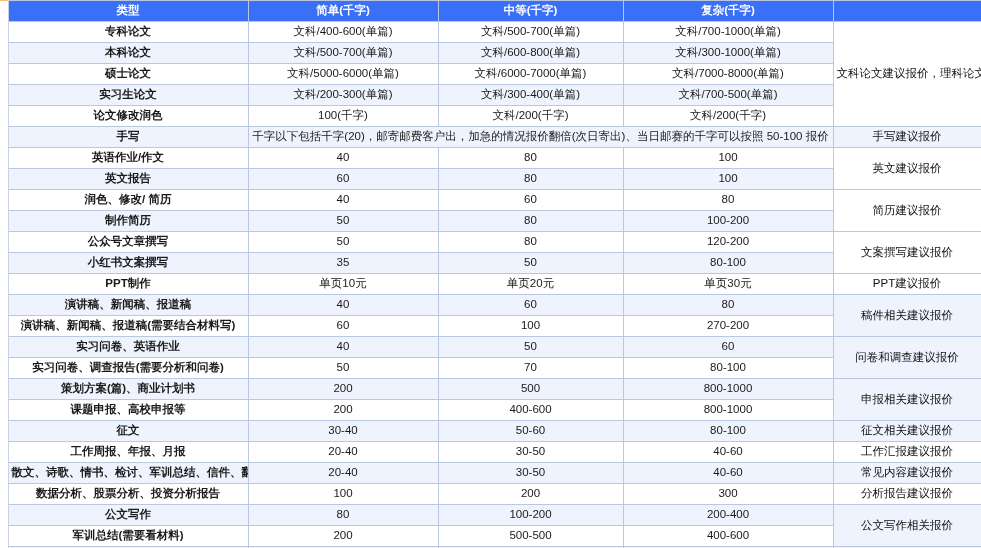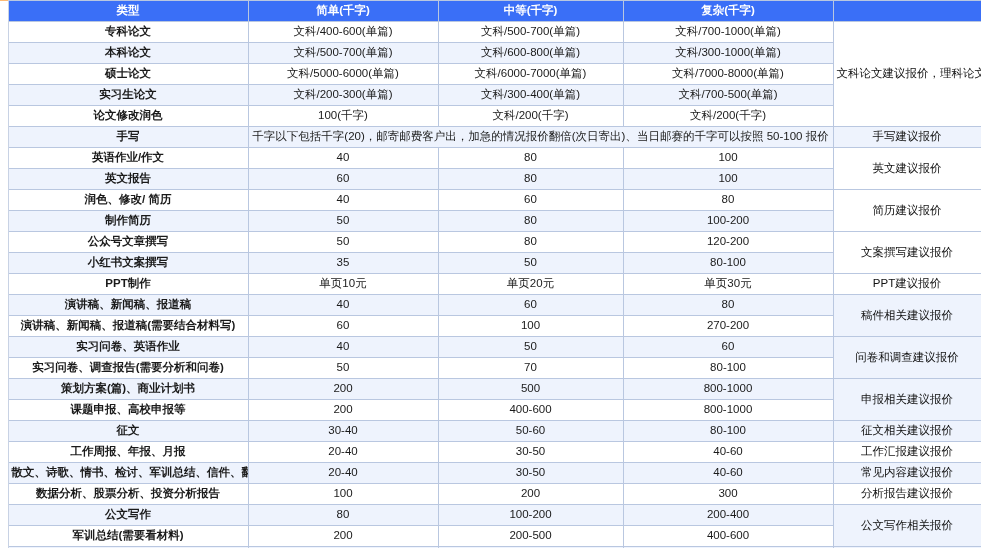--- a/index.html
+++ b/index.html
@@ -320,21 +320,21 @@
         <td class="val-cell">80</td>
         <td class="val-cell">100-200</td>
         <td class="val-cell">200-400</td>
         <td class="note-cell alt-note" rowspan="2">公文写作相关报价</td>
       </tr>
 
       <tr>
         <td class="gut"></td>
         <td class="type-cell">军训总结(需要看材料)</td>
         <td class="val-cell">200</td>
-        <td class="val-cell">200-500</td>
+        <td class="val-cell">500-500</td>
         <td class="val-cell">400-600</td>
       </tr>
 
       <tr class="alt">
         <td class="gut"></td>
         <td class="type-cell"></td>
         <td class="val-cell"></td>
         <td class="val-cell"></td>
         <td class="val-cell"></td>
         <td class="note-cell alt-note"></td>

